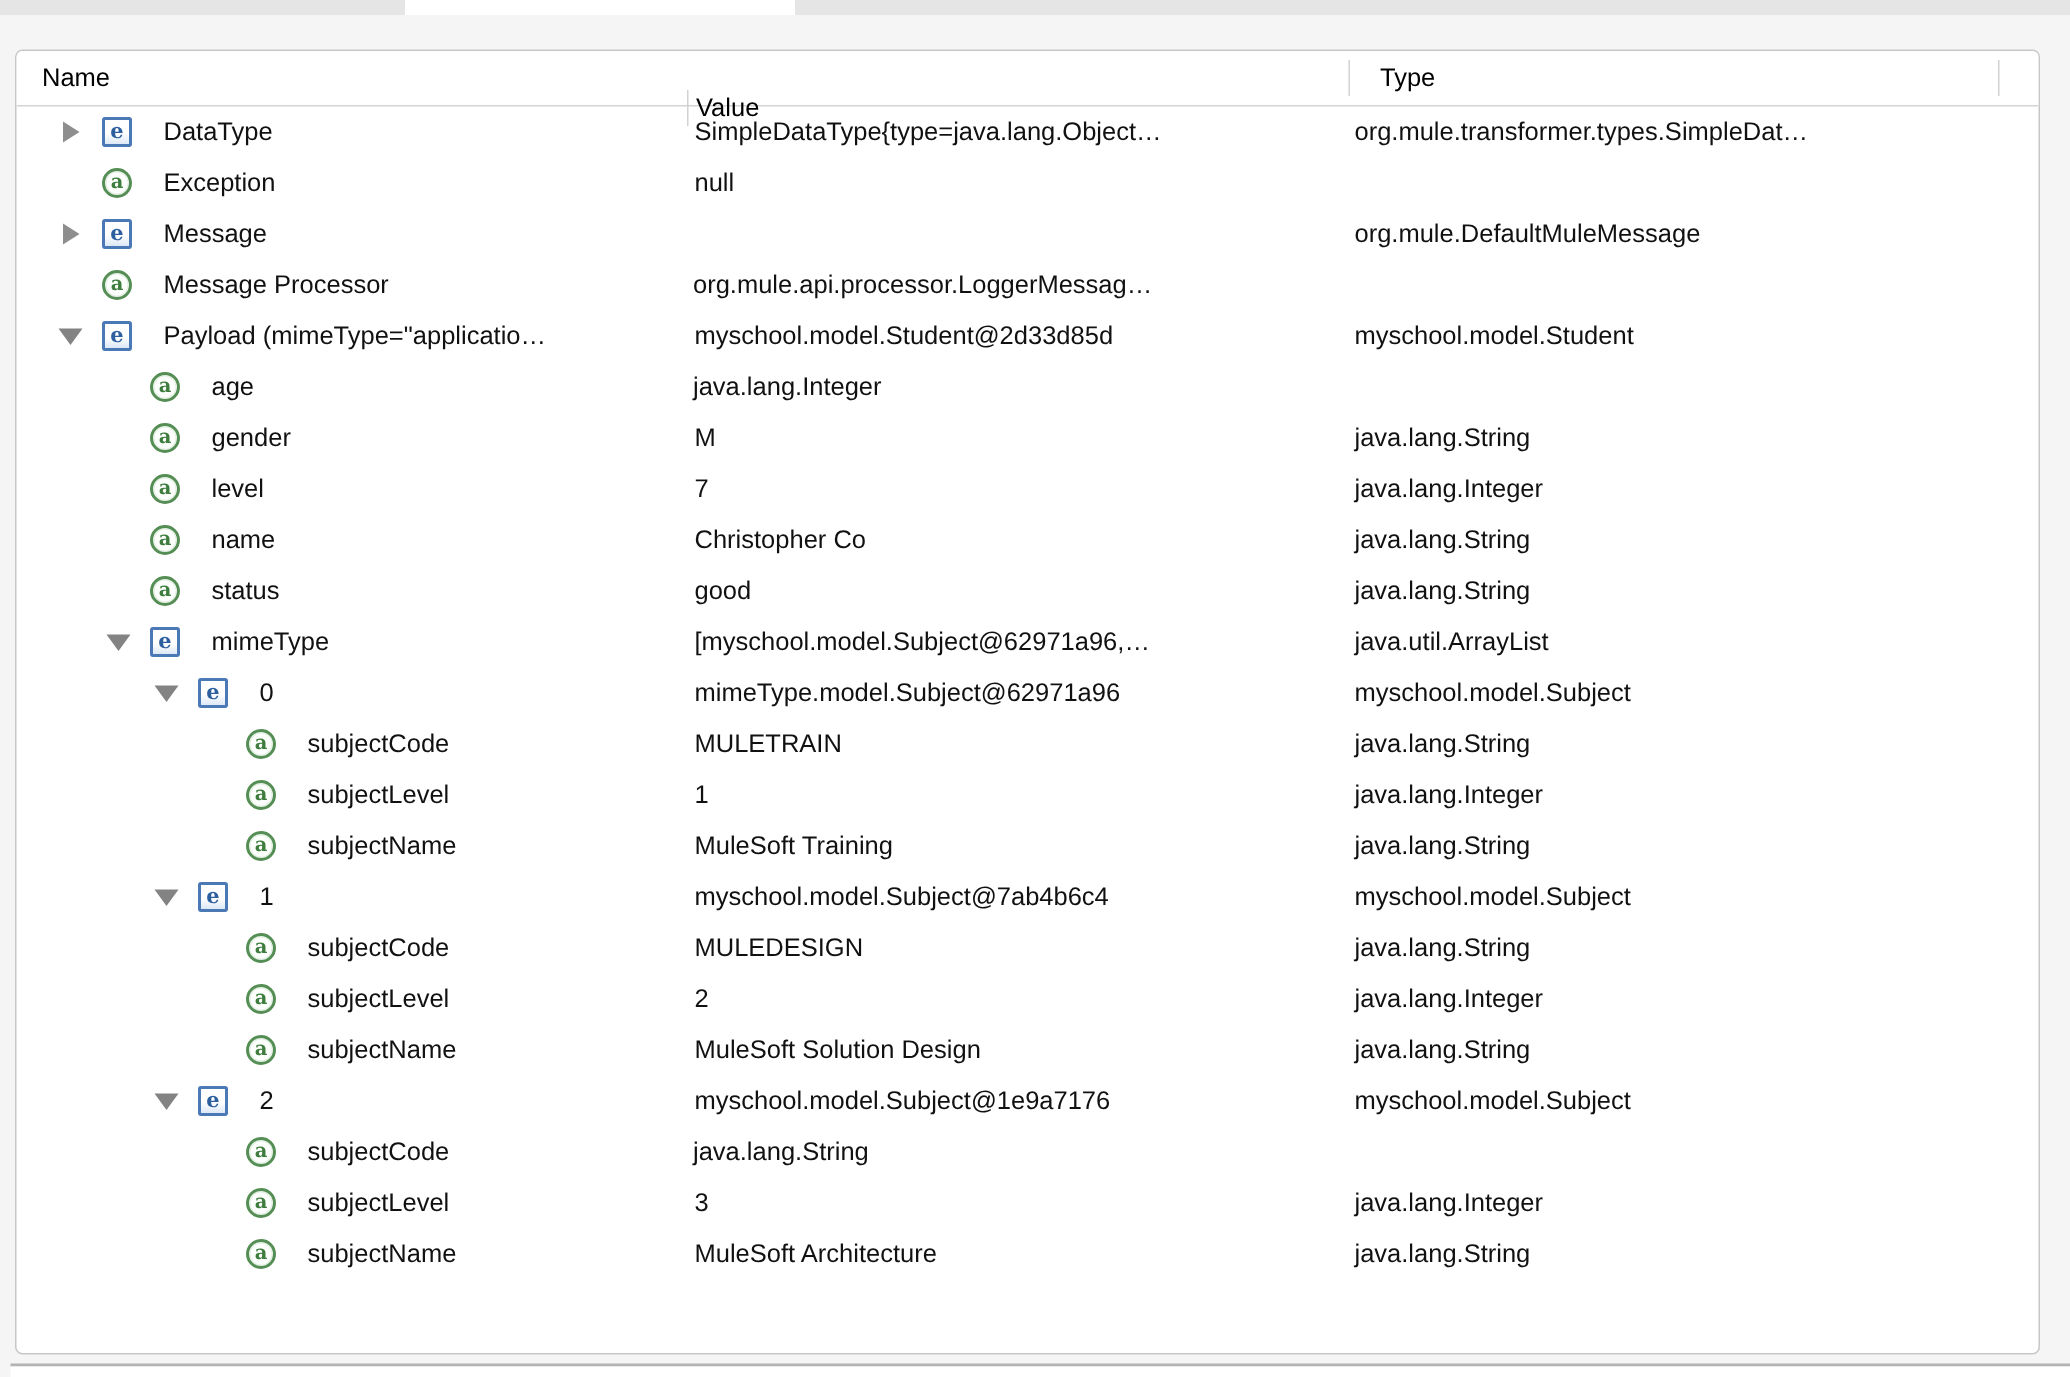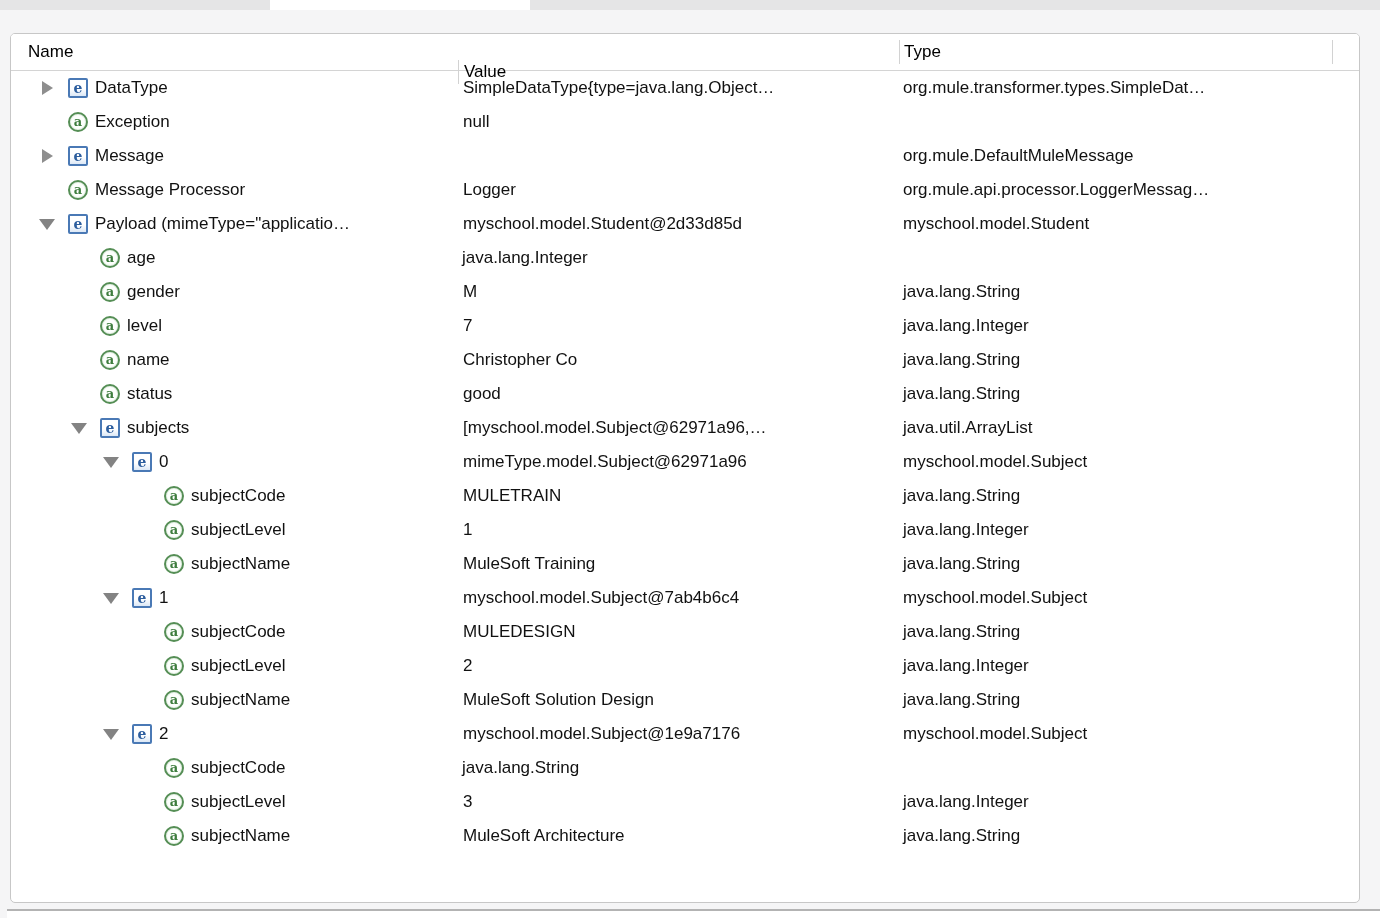--- a/index.html
+++ b/index.html
@@ -22,21 +22,21 @@
     border:1px solid #c7c7c7;border-radius:5px;overflow:hidden;
   }
   .thead{
     display:flex;height:36px;align-items:center;
     border-bottom:1px solid #d4d4d4;background:#ffffff;
     font-size:17px;color:#000;
   }
   .hc{box-sizing:border-box;height:24px;line-height:24px;white-space:nowrap;overflow:hidden;}
   .hc.name{width:447px;padding-left:17px;}
   .hc.value{width:441px;padding-left:5px;border-left:1px solid #d2d2d2;margin-top:40px;}
-  .hc.type{width:434px;padding-left:4px;border-left:1px solid #d2d2d2;border-right:1px solid #d2d2d2;}
+  .hc.type{width:434px;padding-left:20px;border-left:1px solid #d2d2d2;border-right:1px solid #d2d2d2;}
 
   .row{display:flex;height:34px;align-items:center;font-size:17px;color:#111;}
   .cell{box-sizing:border-box;white-space:nowrap;overflow:hidden;}
   .name-cell{width:447px;display:flex;align-items:center;flex:none;}
   .value-cell{width:441px;padding-left:5px;flex:none;}
   .type-cell{flex:1;padding-left:4px;}
 
   .indent{display:inline-block;height:1px;flex:none;}
   .expander{display:inline-block;width:27px;height:34px;position:relative;flex:none;}
   .expander.collapsed::before{
@@ -55,21 +55,21 @@
   .node-icon.e{
     border:2px solid #4a79b5;border-radius:2px;color:#2d5e9e;
     background:linear-gradient(#ffffff 55%,#dce8f6);
     font-size:14px;line-height:16px;
   }
   .node-icon.a{
     border:2px solid #558e55;border-radius:50%;color:#3e7d3e;
     background:#fdfffd;box-shadow:inset 0 0 0 1px #e4f0e4;
     font-size:13px;line-height:16px;
   }
-  .label{margin-left:7px;white-space:nowrap;overflow:hidden;}
+  .label{margin-left:21px;white-space:nowrap;overflow:hidden;}
 
   
   .bottom-divider{position:absolute;left:7px;right:0;top:909px;height:2px;background:#b3b3b3;}
   .bottom-panel{position:absolute;left:7px;right:0;top:911px;bottom:0;background:#ffffff;}
 </style>
 </head>
 <body>
 
 <div class="tabstrip">
   <div class="tab-seg left"></div>
@@ -113,21 +113,20 @@
         <div class="cell value-cell"></div>
         <div class="cell type-cell">org.mule.DefaultMuleMessage</div>
       </div>
       <div class="row">
         <div class="cell name-cell">
           <span class="indent" style="width: 30px;"></span>
           <span class="expander"></span>
           <span class="node-icon a">a</span>
           <span class="label">Message Processor</span>
         </div>
-        <div class="cell value-cell">Logger</div>
         <div class="cell type-cell">org.mule.api.processor.LoggerMessag…</div>
       </div>
       <div class="row">
         <div class="cell name-cell">
           <span class="indent" style="width: 30px;"></span>
           <span class="expander expanded"></span>
           <span class="node-icon e">e</span>
           <span class="label">Payload (mimeType="applicatio…</span>
         </div>
         <div class="cell value-cell">myschool.model.Student@2d33d85d</div>
@@ -180,21 +179,21 @@
           <span class="label">status</span>
         </div>
         <div class="cell value-cell">good</div>
         <div class="cell type-cell">java.lang.String</div>
       </div>
       <div class="row">
         <div class="cell name-cell">
           <span class="indent" style="width: 62px;"></span>
           <span class="expander expanded"></span>
           <span class="node-icon e">e</span>
-          <span class="label">subjects</span>
+          <span class="label">mimeType</span>
         </div>
         <div class="cell value-cell">[myschool.model.Subject@62971a96,…</div>
         <div class="cell type-cell">java.util.ArrayList</div>
       </div>
       <div class="row">
         <div class="cell name-cell">
           <span class="indent" style="width: 94px;"></span>
           <span class="expander expanded"></span>
           <span class="node-icon e">e</span>
           <span class="label">0</span>

